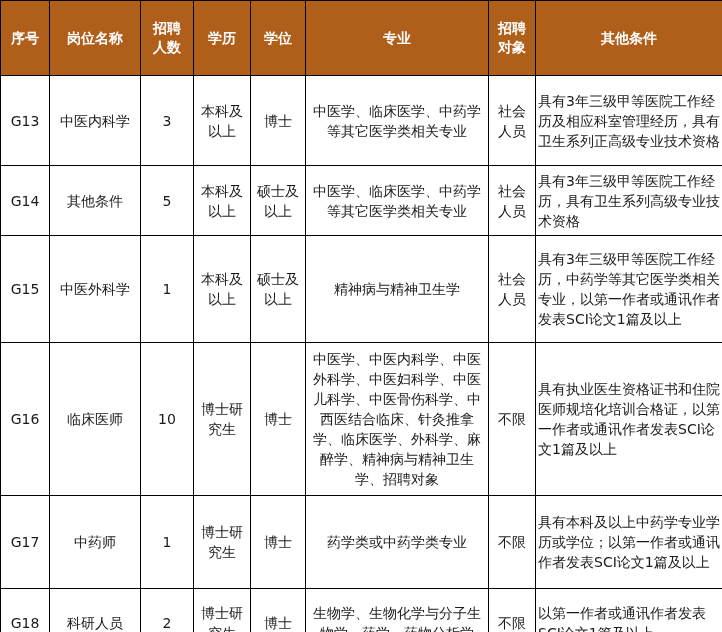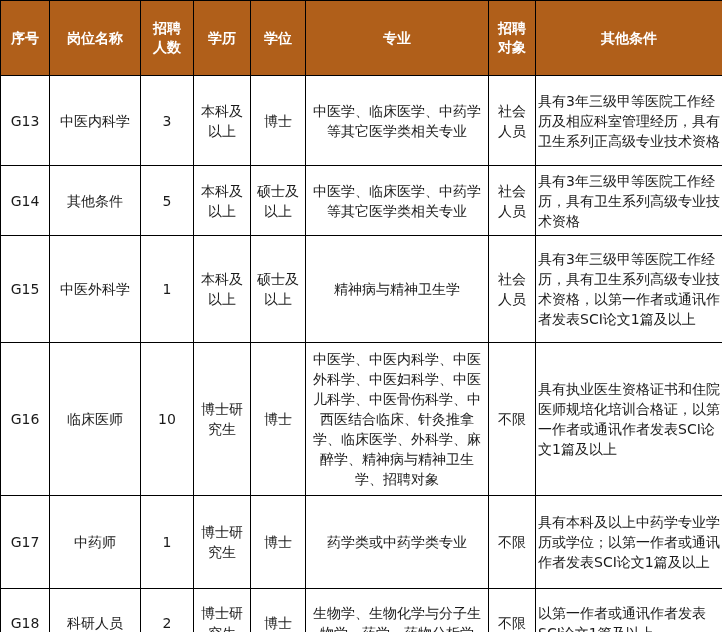--- a/index.html
+++ b/index.html
@@ -79,21 +79,21 @@
       <td>
           <div style="width:3.1em;margin:0 auto">本科及以上</div>
         </td>
       <td>
           <div style="width:3.1em;margin:0 auto">硕士及以上</div>
         </td>
       <td class="major">精神病与精神卫生学</td>
       <td>
           <div style="width:2.1em;margin:0 auto">社会人员</div>
         </td>
-      <td class="left">具有3年三级甲等医院工作经历，具有卫生系列高级专业技术资格，以第一作者或通讯作者发表SCI论文1篇及以上</td>
+      <td class="left">具有3年三级甲等医院工作经历，中药学等其它医学类相关专业，以第一作者或通讯作者发表SCI论文1篇及以上</td>
     </tr>
     <tr style="height:153px">
       <td>G16</td>
       <td>临床医师</td>
       <td>10</td>
       <td>
           <div style="width:3.1em;margin:0 auto">博士研究生</div>
         </td>
       <td>博士</td>
       <td class="major">中医学、中医内科学、中医外科学、中医妇科学、中医儿科学、中医骨伤科学、中西医结合临床、针灸推拿学、临床医学、外科学、麻醉学、精神病与精神卫生学、招聘对象</td>

